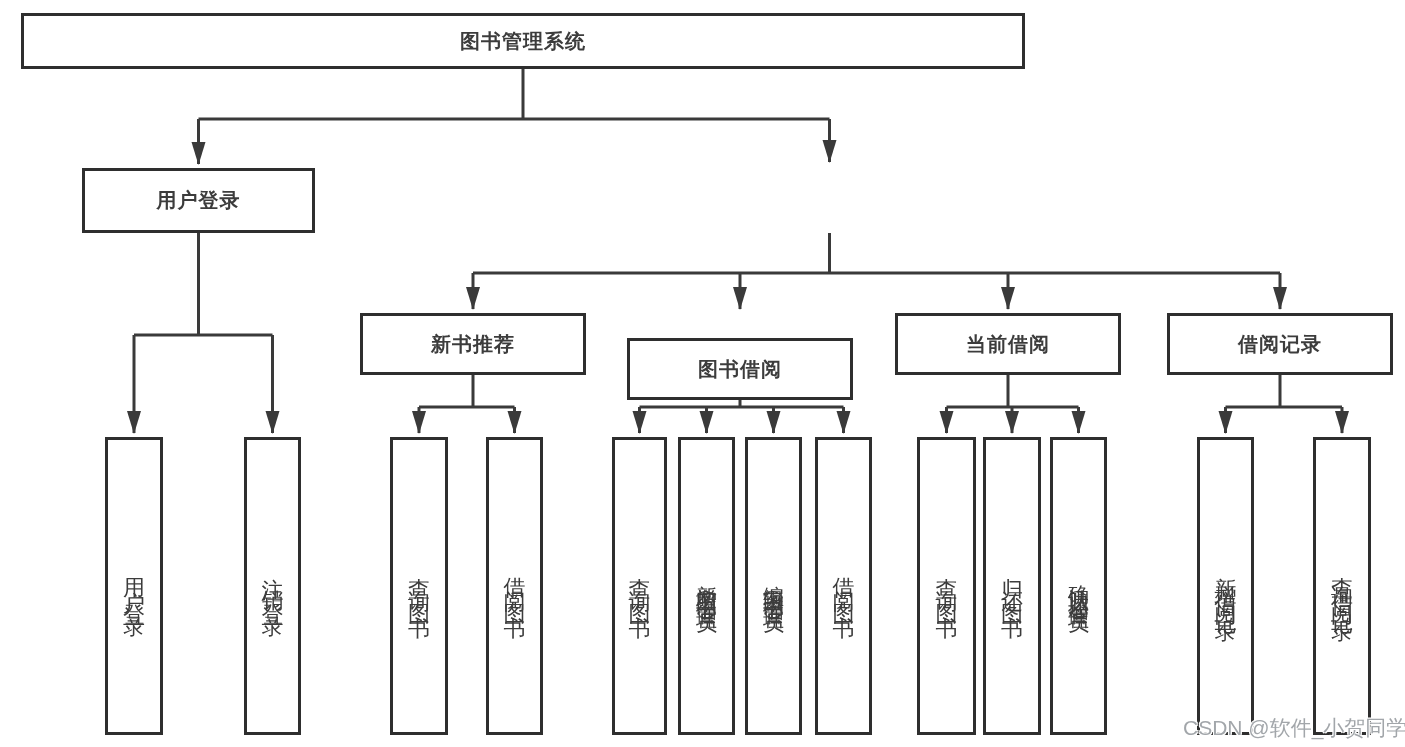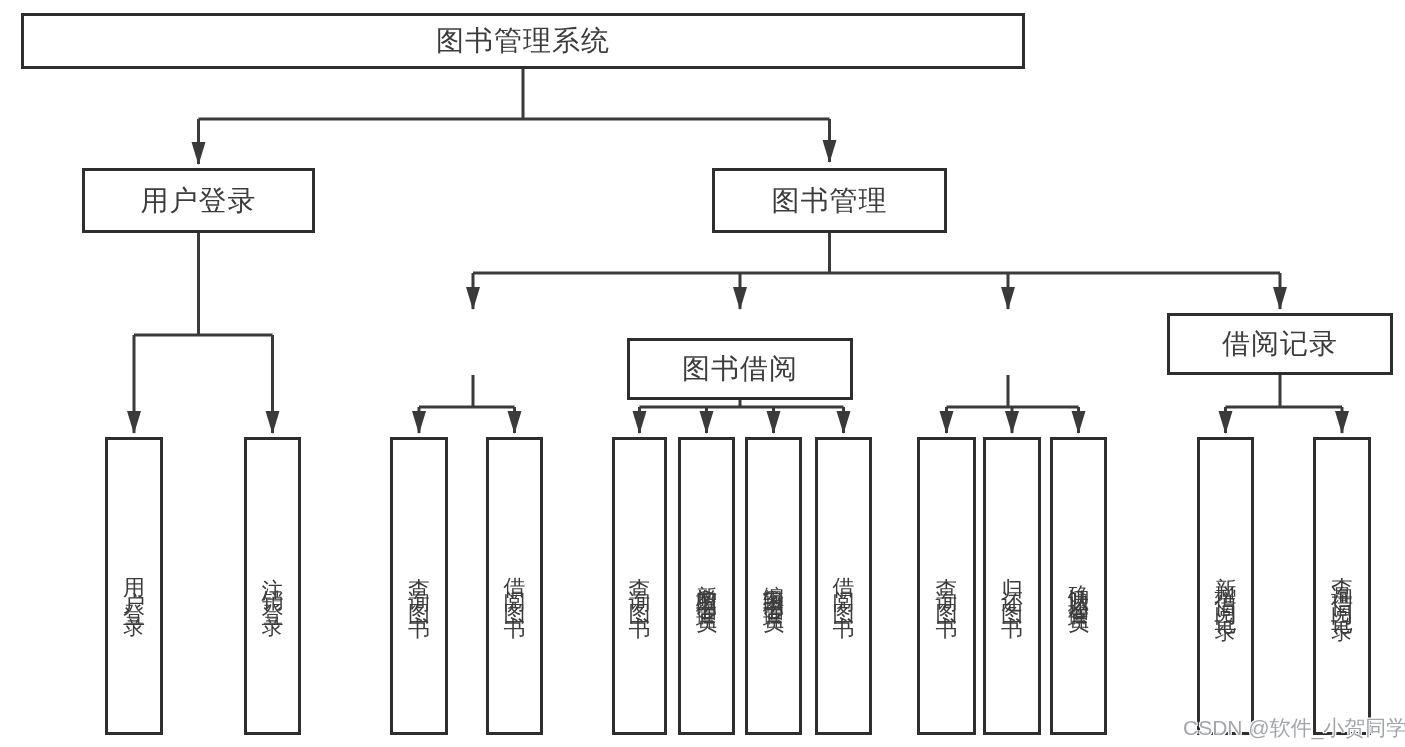--- a/index.html
+++ b/index.html
@@ -11,21 +11,21 @@
   .stage{position:absolute;inset:0;width:1405px;height:747px;}
   .node{
     position:absolute;
     background:#ffffff;
     border:3px solid #2e2e2e;
     box-sizing:border-box;
     display:flex;align-items:center;justify-content:center;
     color:#3c3c3c;
     z-index:2;
   }
-  .h-label{font-size:28px;letter-spacing:1px;white-space:nowrap;}
+  .h-label{font-size:20px;letter-spacing:1px;white-space:nowrap;font-weight:bold;}
   .leaf .v-label{
     writing-mode:vertical-rl;
     text-orientation:mixed;
     font-size:22px;
     white-space:nowrap;
   }
   .len4 .v-label{letter-spacing:13px;}
   .len6 .v-label{letter-spacing:9px;}
   .len9 .v-label{letter-spacing:4px;font-size:21px;}
   svg.wires{position:absolute;left:0;top:0;z-index:1;pointer-events:none;}
@@ -83,26 +83,29 @@
     <line class="ln" marker-end="url(#arrow)" x1="1342" y1="407" x2="1342" y2="433"></line>
   </svg>
 
   <div class="node" style="left:21px;top:13px;width:1004px;height:56px;">
     <span class="h-label">图书管理系统</span>
   </div>
 
   <div class="node" style="left:82px;top:168px;width:233px;height:65px;">
     <span class="h-label">用户登录</span>
   </div>
-  <div class="node" style="left:712px;top:168px;width:235px;height:65px;">
-    <span class="h-label">图书管理</span>
+
+  <div class="node" style="left:360px;top:313px;width:226px;height:62px;">
+    <span class="h-label">新书推荐</span>
   </div>
-
   <div class="node" style="left:627px;top:313px;width:226px;height:62px;margin-top:25px;">
     <span class="h-label">图书借阅</span>
+  </div>
+  <div class="node" style="left:895px;top:313px;width:226px;height:62px;">
+    <span class="h-label">当前借阅</span>
   </div>
   <div class="node" style="left:1167px;top:313px;width:226px;height:62px;">
     <span class="h-label">借阅记录</span>
   </div>
 
   <div class="node leaf len4" style="left:105px;top:437px;width:58px;height:298px;">
     <span class="v-label">用户登录</span>
   </div>
   <div class="node leaf len4" style="left:244px;top:437px;width:57px;height:298px;">
     <span class="v-label">注销登录</span>

